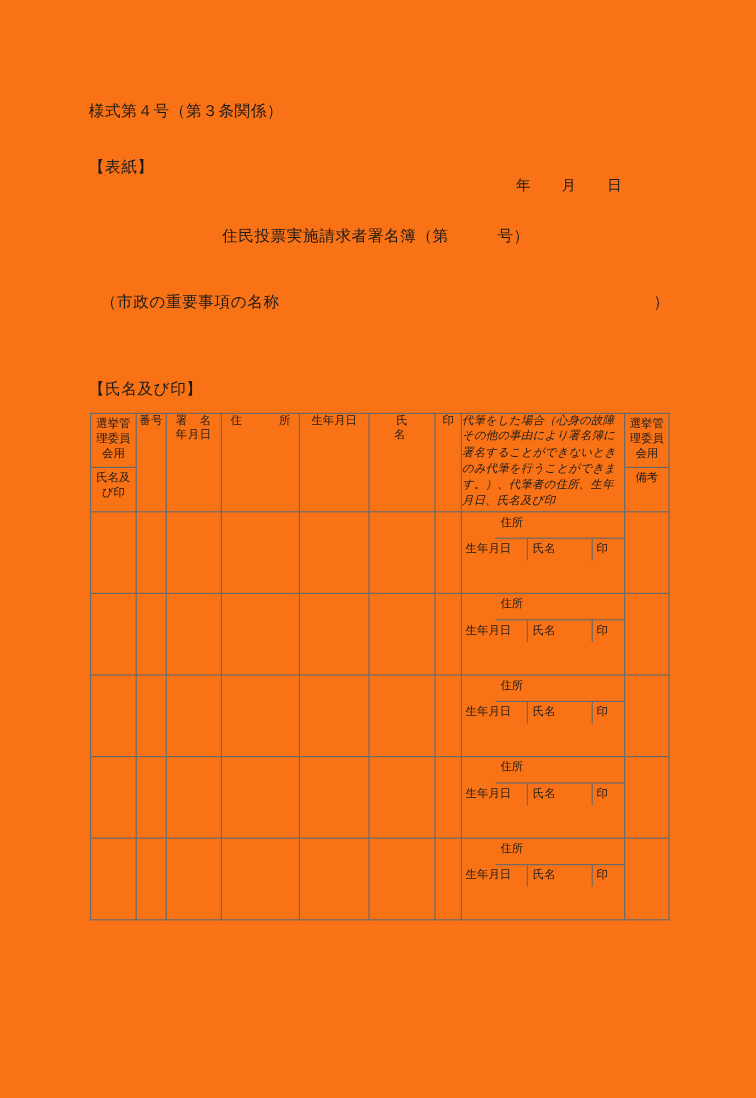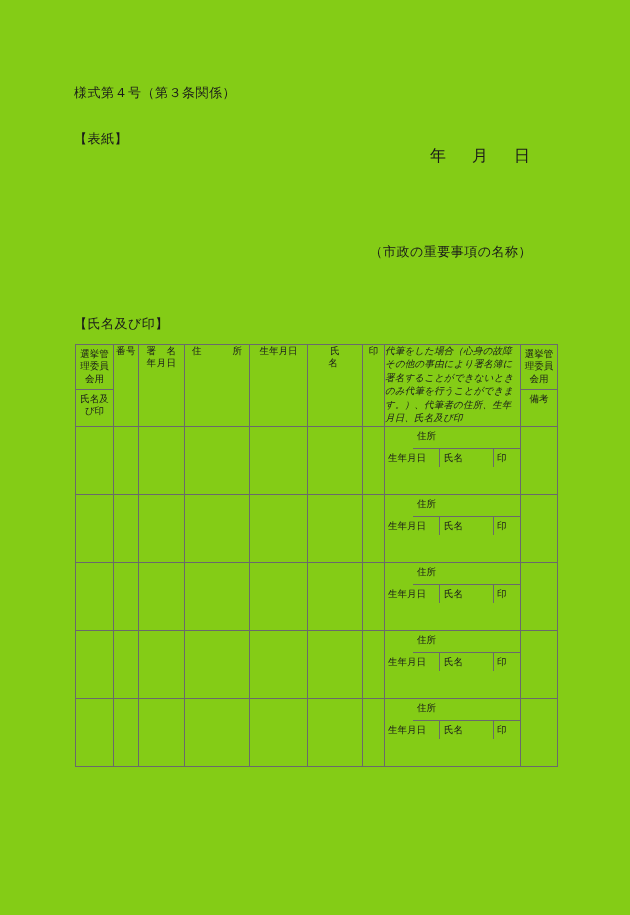--- a/index.html
+++ b/index.html
@@ -12,21 +12,21 @@
     height: 915px;
     position: relative;
     font-family: "Liberation Serif", "DejaVu Serif", serif;
     color: #1a1a1a;
     overflow: hidden;
   }
 
   .page {
     position: absolute;
     inset: 0;
-    background: #84cc16;
+    background: #f97316;
   }
 
   
   .form-no {
     position: absolute;
     left: 74px;
     top: 84px;
     font-size: 13px;
     letter-spacing: 0.5px;
     white-space: nowrap;
@@ -38,44 +38,44 @@
     top: 130px;
     font-size: 13px;
     letter-spacing: 0.5px;
     white-space: nowrap;
   }
 
   .date-line {
     position: absolute;
     left: 430px;
     top: 146px;
-    font-size: 16px;
+    font-size: 12px;
     white-space: nowrap;
   }
   .date-line span { margin-right: 26px; }
   .date-line span:last-child { margin-right: 0; }
 
   .doc-title {
     position: absolute;
     left: 185px;
     top: 188px;
     font-size: 13px;
     letter-spacing: 0.5px;
     white-space: nowrap;
   }
 
   .subject-line {
     position: absolute;
-    left: 58px;
+    left: 84px;
     top: 243px;
     width: 474px;
     font-size: 13px;
     letter-spacing: 0.5px;
     display: flex;
-    justify-content: flex-end;
+    justify-content: space-between;
     white-space: nowrap;
   }
 
   .sheet-label {
     position: absolute;
     left: 74px;
     top: 315px;
     font-size: 13px;
     letter-spacing: 0.5px;
     white-space: nowrap;
@@ -184,20 +184,21 @@
 <div class="page">
 
   <div class="form-no">様式第４号（第３条関係）</div>
 
   <div class="cover-label">【表紙】</div>
 
   <div class="date-line">
     <span>年</span><span>月</span><span>日</span>
   </div>
 
+  <div class="doc-title">住民投票実施請求者署名簿（第　　　号）</div>
 
   <div class="subject-line">
     <span>（市政の重要事項の名称</span>
     <span>）</span>
   </div>
 
   <div class="sheet-label">【氏名及び印】</div>
 
   <table class="sig-table">
     <colgroup>

